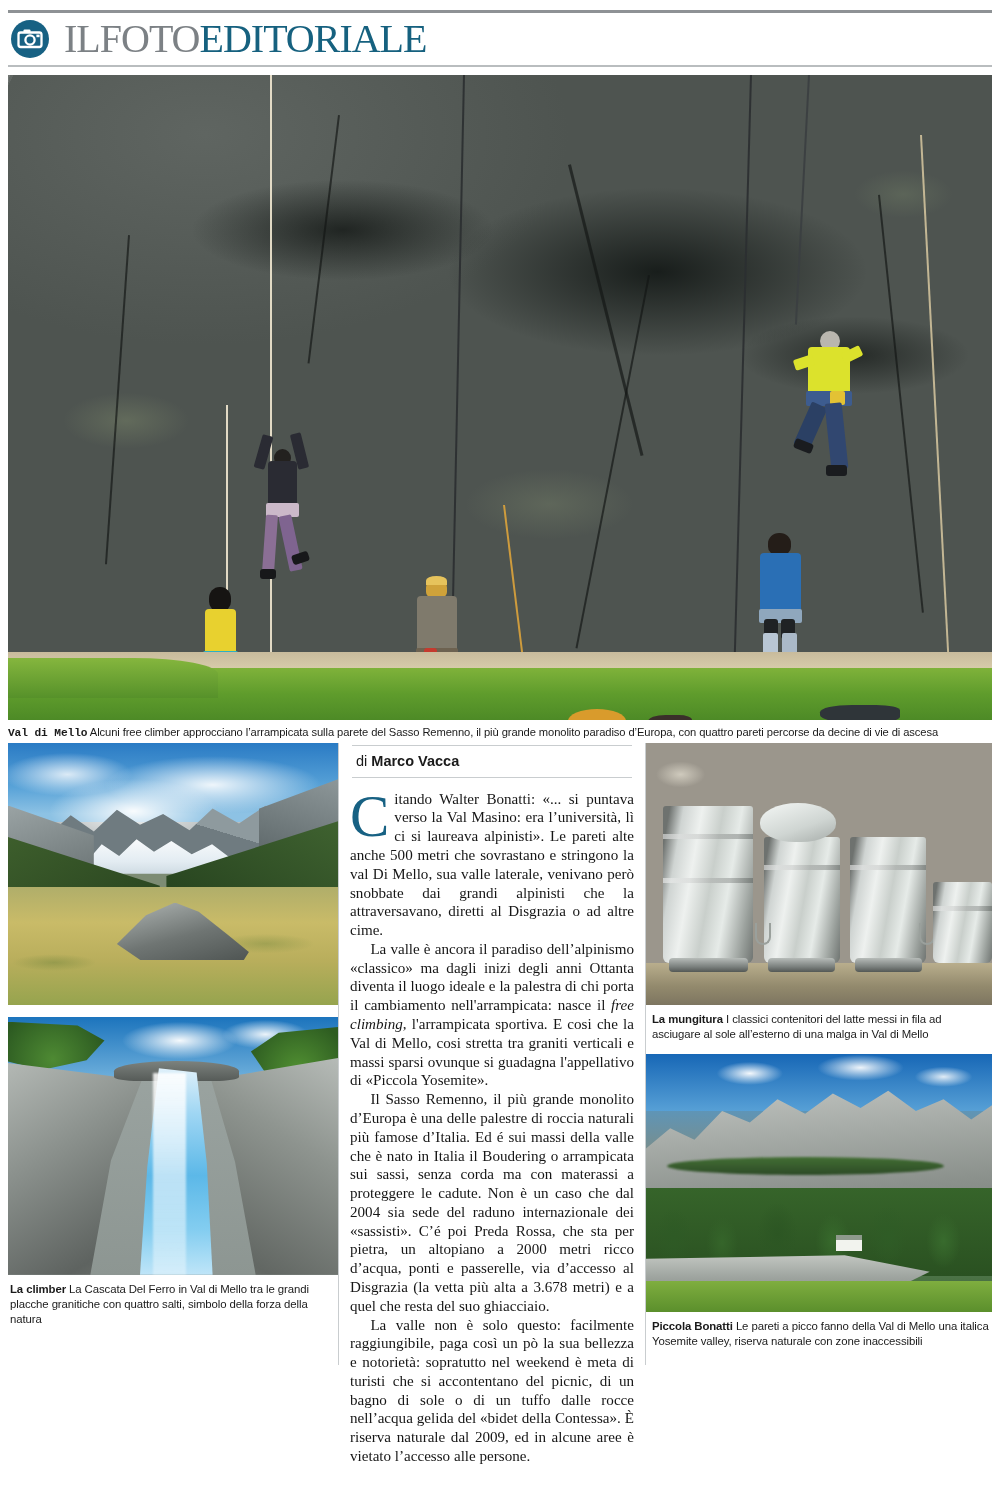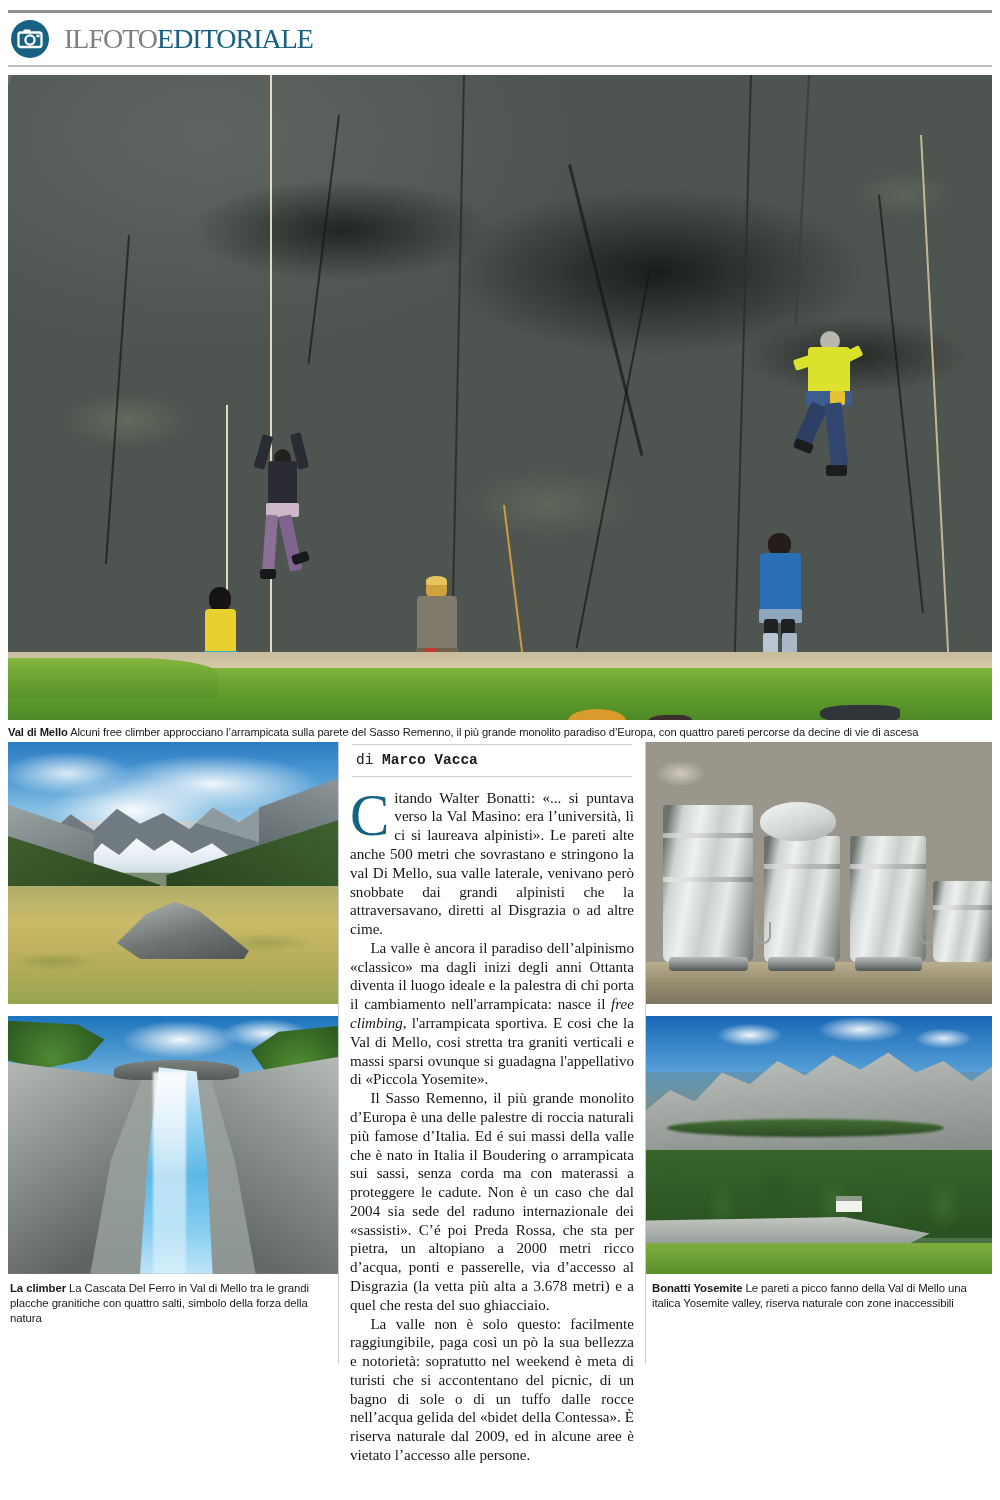--- a/index.html
+++ b/index.html
@@ -9,21 +9,21 @@
     font-family:"Liberation Sans", sans-serif;
     color:#1a1a1a;
     overflow:hidden;
   }
   .page { position:relative; width:1000px; height:1500px; padding:0 8px; }
 
   
   .masthead-rule-top { height:3px; background:#8e9295; margin:10px 0 0 0; }
   .masthead { display:flex; align-items:center; gap:14px; height:52px; padding-left:2px; }
   .cam-icon { width:40px; height:40px; flex:0 0 40px; }
-  .masthead-title { font-family:"Liberation Serif", serif; font-size:28px; letter-spacing:-1px; line-height:1; white-space:nowrap; }
+  .masthead-title { font-family:"Liberation Serif", serif; font-size:40px; letter-spacing:-1px; line-height:1; white-space:nowrap; }
   .mt-a { color:#7c8185; }
   .mt-b { color:#16617f; }
   .masthead-rule-bot { height:2px; background:#b9bdbf; margin:0 0 8px 0; }
 
   
   .hero { position:relative; width:984px; height:645px; overflow:hidden; }
   .hero-sky { position:absolute; inset:0; background:#6d6f6a; }
   
   .wall {
     position:absolute; left:0; top:0; width:100%; height:596px;
@@ -68,21 +68,21 @@
   .fig .arm { position:absolute; border-radius:2px; }
   .fig .harness { position:absolute; border-radius:2px; }
 
   .gear-pile { position:absolute; border-radius:40% 30% 35% 45%; }
 
   
   .hero-cap {
     width:984px; font-size:11.2px; line-height:1.22; padding:6px 0 2px 0;
     letter-spacing:-.1px; white-space:nowrap; overflow:hidden;
   }
-  .hero-cap b { font-weight:bold; }
+  .hero-cap b { font-weight:bold;font-family:Liberation Mono, monospace; }
 
   
   .headline {
     font-family:"Liberation Serif", serif;
     color:#176183;
     font-size:112px;
     line-height:.96;
     text-align:center;
     letter-spacing:-1.5px;
     padding:4px 0 10px 0;
@@ -98,21 +98,21 @@
   }
   .col-mid:before { left:0; } .col-mid:after { right:0; }
 
   .ph { width:100%; overflow:hidden; position:relative; }
   .cap { font-size:11.4px; line-height:1.33; padding:7px 0 0 2px; letter-spacing:-.1px; }
   .cap b { font-weight:bold; }
   .cap-r { padding-left:6px; }
 
   
   .byline-wrap { border-top:1px solid #c9cdcf; border-bottom:1px solid #c9cdcf; margin:2px 2px 12px 2px; padding:7px 0 8px 4px; }
-  .byline { font-size:14.5px;font-family:Liberation Mono, monospace; }
+  .byline { font-size:14.5px; }
   .byline b { font-weight:bold; }
 
   .article {
     font-family:"Liberation Serif", serif;
     font-size:15.1px;
     line-height:1.245;
     text-align:justify;
     hyphens:auto;
     color:#161616;
   }
@@ -430,29 +430,33 @@
         <div class="lid" style="left:33%;bottom:62%;width:22%;height:15%;"></div>
         <div class="can" style="left:59%;width:22%;height:48%;">
           <span class="ring" style="top:22%;"></span>
             <span class="base"></span>
           <span class="handle" style="right:-9px;"></span>
         </div>
         <div class="can" style="left:83%;width:17%;height:31%;">
           <span class="ring" style="top:30%;"></span>
         </div>
       </div>
+      <div class="cap cap-r">
+        <b>La mungitura</b>
+        <span>I classici contenitori del latte messi in fila ad asciugare al sole all’esterno di una malga in Val di Mello</span>
+      </div>
 
       <div class="ph p-yos" style="margin-top:12px;">
         <div class="yo-sky"></div>
         <div class="yo-cliff"></div>
         <div class="yo-band"></div>
         <div class="yo-forest"></div>
         <div class="yo-river"></div>
         <div class="yo-meadow"></div>
         <div class="yo-house"></div>
       </div>
       <div class="cap cap-r">
-        <b>Bonatti Yosemite</b>
+        <b>Piccola Bonatti</b>
         <span>Le pareti a picco fanno della Val di Mello una italica Yosemite valley, riserva naturale con zone inaccessibili</span>
       </div>
     </div>
   </div>
 </div>
 
 </body></html>

